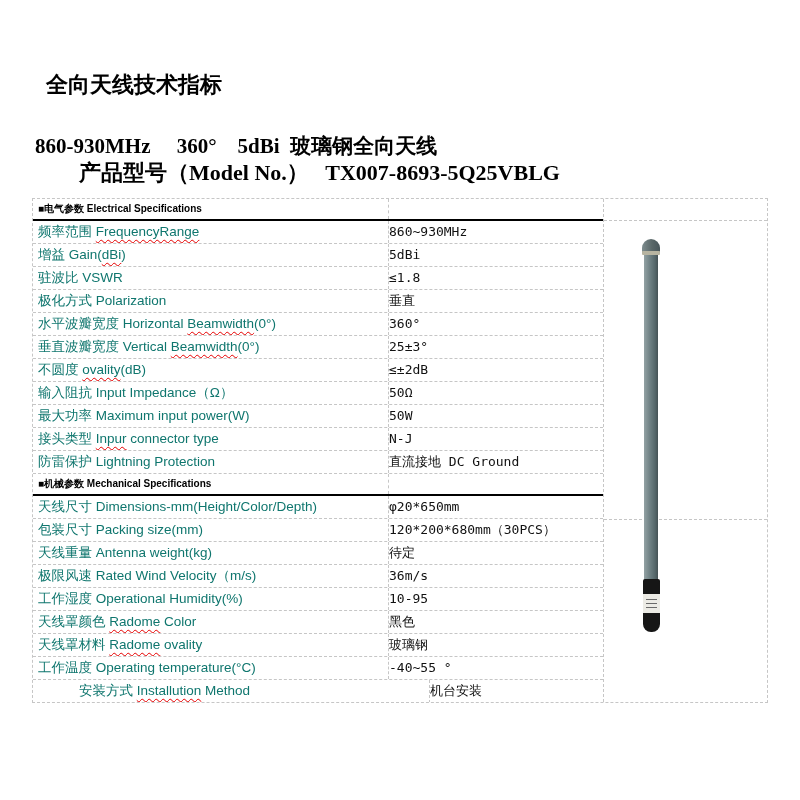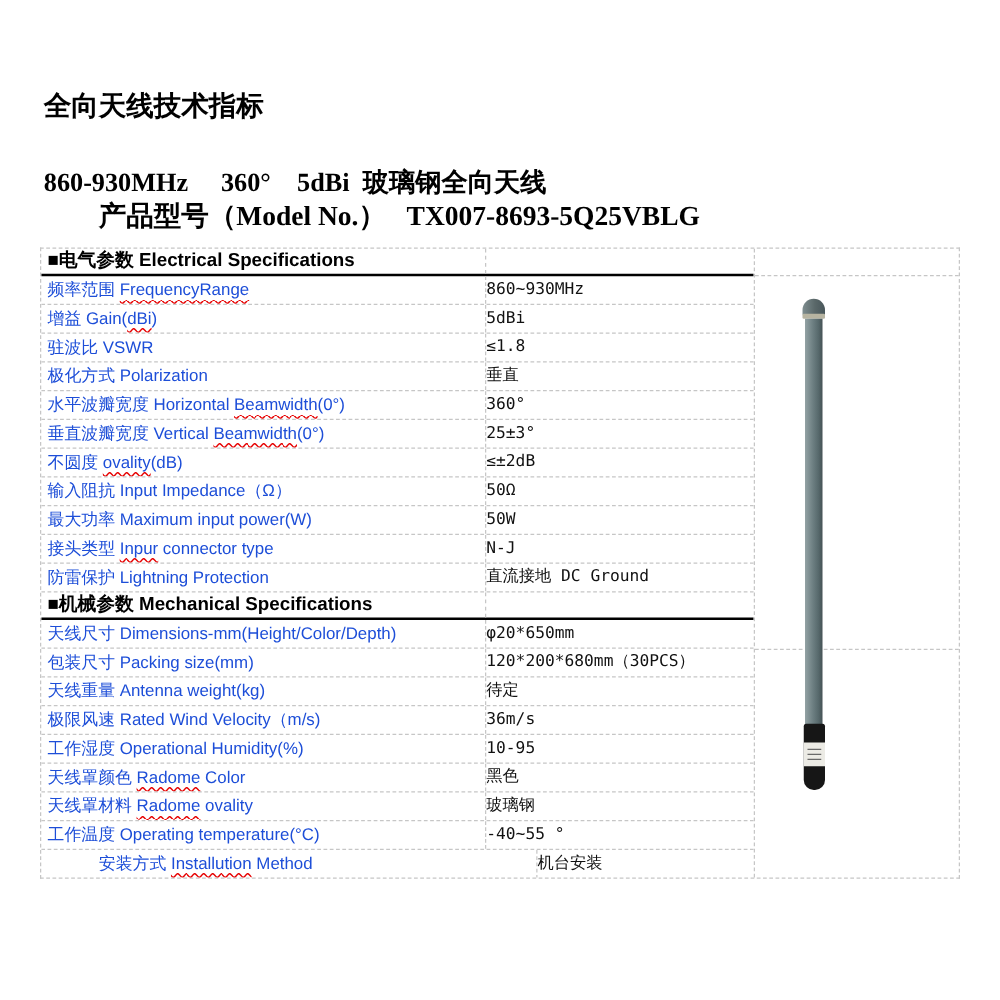--- a/index.html
+++ b/index.html
@@ -1,37 +1,37 @@
 <!DOCTYPE html>
 <html><head>
 <meta charset="utf-8">
 <style>
   html,body { margin:0; padding:0; background:#ffffff; }
   #page {
     position:relative; width:800px; height:800px; background:#ffffff;
     font-family:"Liberation Sans", sans-serif; color:#000; overflow:hidden;
   }
   
-  .doc-title    { position:absolute; left:35px; top:70px;  font-family:Liberation Sans, sans-serif; font-weight:bold; font-size:22px; white-space:pre; }
+  .doc-title    { position:absolute; left:46px; top:70px;  font-family:Liberation Sans, sans-serif; font-weight:bold; font-size:22px; white-space:pre; }
   .doc-subtitle { position:absolute; left:35px; top:132px; font-family:"Liberation Serif",serif; font-weight:bold; font-size:21px; white-space:pre; }
   .model-line   { position:absolute; left:35px; top:158px; font-family:"Liberation Serif",serif; font-weight:bold; font-size:22px; white-space:pre;margin-left:44px; }
   
   .spec-table {
     position:absolute; left:32px; top:198px; width:734px; height:503px;
     border:1px dashed #c6c6c6; background:#fff;
   }
   .rows { position:absolute; left:0; top:0; width:570px; height:503px; overflow:hidden; }
   .row { box-sizing:border-box; height:23px; display:flex; border-bottom:1px dashed #c6c6c6; }
   .row.section { border-bottom:2px solid #000; height:22px; }
   .row:last-child { border-bottom:none;margin-left:41px; }
   .cell { box-sizing:border-box; overflow:hidden; white-space:nowrap; }
   .cell.label {
-    width:355px; padding-left:5px; font-size:13.5px; line-height:21px; color:#1d4ed8;
+    width:355px; padding-left:5px; font-size:13.5px; line-height:21px; color:#0f766e;
   }
-  .row.section .cell.label { font-weight:bold; font-size:15px; line-height:20px; color:#000; }
+  .row.section .cell.label { font-weight:bold; font-size:10px; line-height:20px; color:#000; }
   .cell.value {
     flex:1; border-left:1px dashed #c6c6c6; 
     font-family:"DejaVu Sans Mono", monospace; font-size:13px; line-height:21px; color:#111;
   }
   .sp {
     text-decoration-line:underline; text-decoration-style:wavy;
     text-decoration-color:#e60000; text-decoration-thickness:1px;
     text-underline-offset:3px; text-decoration-skip-ink:none;
   }
   

